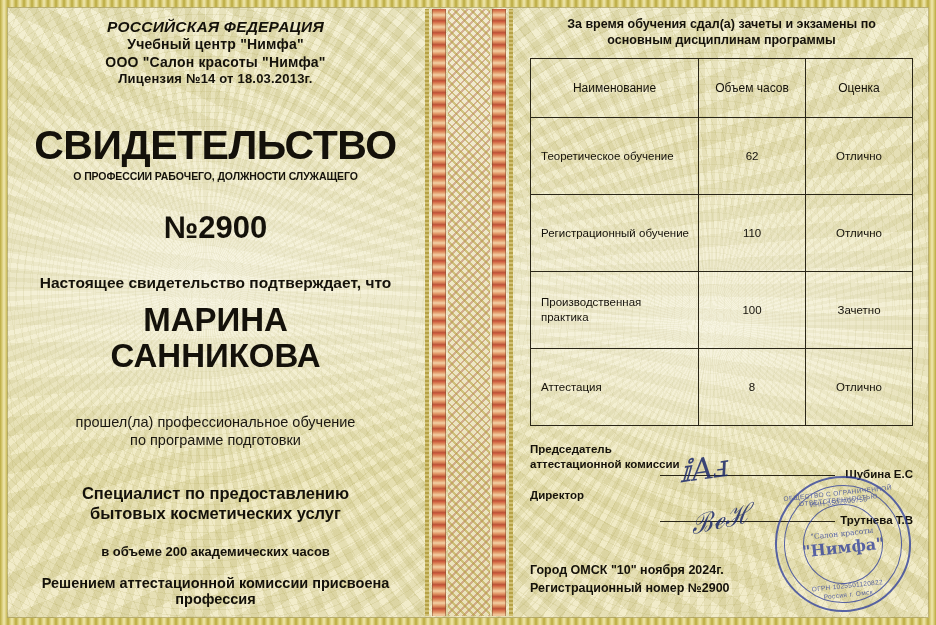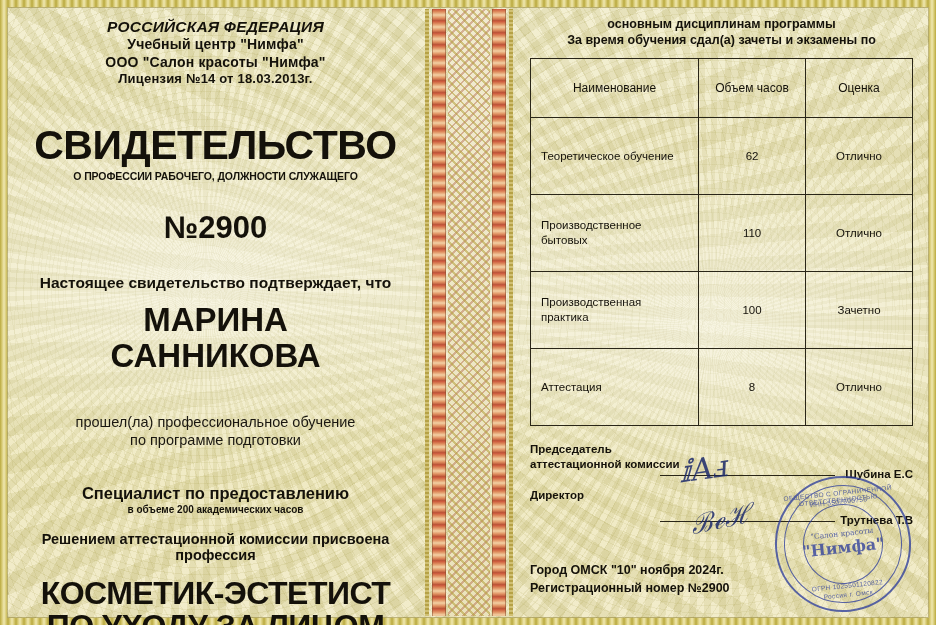--- a/index.html
+++ b/index.html
@@ -108,22 +108,22 @@
     line-height: 1.25;
     color: #1a1710;
   }
   .qualification {
     margin-top: 33px;
     font-size: 16.5px;
     font-weight: bold;
     line-height: 1.25;
   }
   .hours-line {
-    margin-top: 1px;
-    font-size: 10px;
+    margin-top: 20px;
+    font-size: 13px;
     font-weight: bold;
   }
   .decision-line {
     margin-top: 16px;
     font-size: 14.5px;
     font-weight: bold;
   }
   .profession {
     margin-top: 14px;
     font-size: 32px;
@@ -383,20 +383,21 @@
       <div>САННИКОВА</div>
     </div>
 
     <div class="program-note">
       <div>прошел(ла) профессиональное обучение</div>
       <div>по программе подготовки</div>
     </div>
 
     <div class="qualification">
       <div>Специалист по предоставлению</div>
+      <div>бытовых косметических услуг</div>
     </div>
 
     <div class="hours-line">в объеме 200 академических часов</div>
     <div class="decision-line">Решением аттестационной комиссии присвоена профессия</div>
 
     <div class="profession">
       <div>КОСМЕТИК-ЭСТЕТИСТ</div>
       <div>ПО УХОДУ ЗА ЛИЦОМ</div>
     </div>
   </div>
@@ -404,22 +405,22 @@
   <div class="divider">
     <div class="edge l"></div>
     <div class="weave"></div>
     <div class="bead-col left"></div>
     <div class="bead-col right"></div>
     <div class="edge r"></div>
   </div>
 
   <div class="right-panel">
     <div class="right-head">
+      <div>За время обучения сдал(а) зачеты и экзамены по</div>
       <div>основным дисциплинам программы</div>
-      <div>За время обучения сдал(а) зачеты и экзамены по</div>
     </div>
 
     <table class="marks">
       <colgroup>
         <col class="c-name">
           <col class="c-hours">
           <col class="c-grade">
       </colgroup>
       <thead>
         <tr>
@@ -428,21 +429,21 @@
           <th>Оценка</th>
         </tr>
       </thead>
       <tbody>
         <tr>
           <td class="name">Теоретическое обучение</td>
           <td class="num">62</td>
           <td class="grade">Отлично</td>
         </tr>
         <tr>
-          <td class="name">Производственное бытовых</td>
+          <td class="name">Регистрационный обучение</td>
           <td class="num">110</td>
           <td class="grade">Отлично</td>
         </tr>
         <tr>
           <td class="name">Производственная практика</td>
           <td class="num">100</td>
           <td class="grade">Зачетно</td>
         </tr>
         <tr>
           <td class="name">Аттестация</td>

